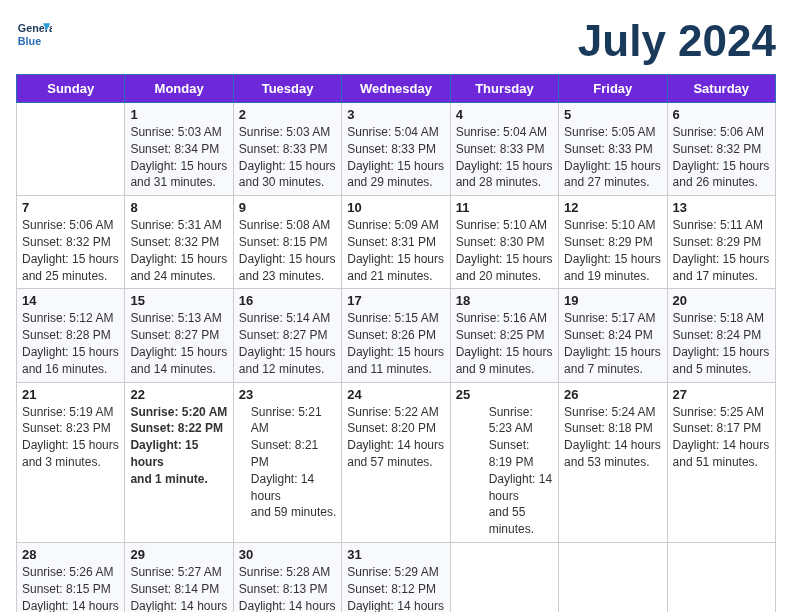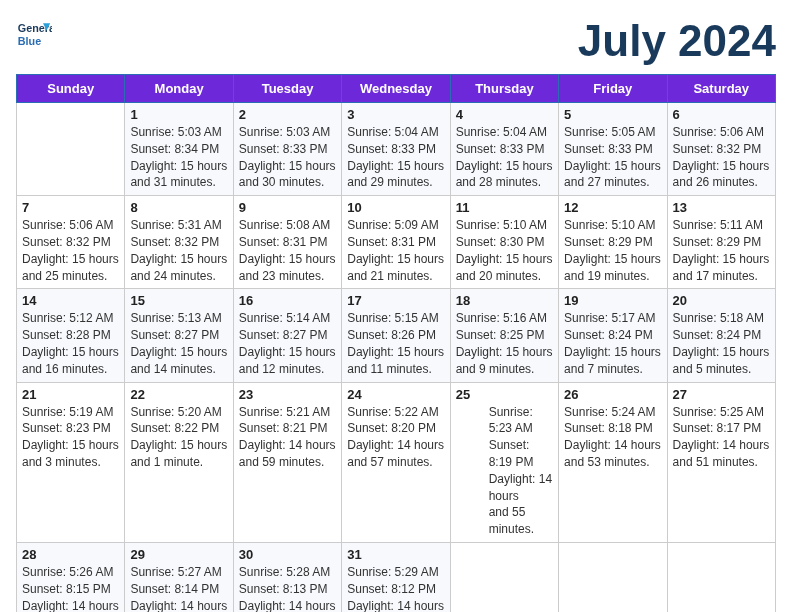--- a/index.html
+++ b/index.html
@@ -166,21 +166,21 @@
         <td>
           <span class="day-num">8</span>
           <div class="day-info" style="white-space: pre-line;">Sunrise: 5:31 AM
 Sunset: 8:32 PM
 Daylight: 15 hours
 and 24 minutes.</div>
         </td>
         <td>
           <span class="day-num">9</span>
           <div class="day-info" style="white-space: pre-line;">Sunrise: 5:08 AM
-Sunset: 8:31 PM
+Sunset: 8:15 PM
 Daylight: 15 hours
 and 23 minutes.</div>
         </td>
         <td>
           <span class="day-num">10</span>
           <div class="day-info" style="white-space: pre-line;">Sunrise: 5:09 AM
 Sunset: 8:31 PM
 Daylight: 15 hours
 and 21 minutes.</div>
         </td>
@@ -260,28 +260,28 @@
       <tr>
         <td>
           <span class="day-num">21</span>
           <div class="day-info" style="white-space: pre-line;">Sunrise: 5:19 AM
 Sunset: 8:23 PM
 Daylight: 15 hours
 and 3 minutes.</div>
         </td>
         <td>
           <span class="day-num">22</span>
-          <div class="day-info" style="white-space: pre-line;">Sunrise: 5:20 AM
+          <div class="day-info" style="white-space: pre-line; font-weight: bold;">Sunrise: 5:20 AM
 Sunset: 8:22 PM
 Daylight: 15 hours
 and 1 minute.</div>
         </td>
         <td>
           <span class="day-num">23</span>
-          <div class="day-info" style="white-space: pre-line;">Sunrise: 5:21 AM
+          <div class="day-info" style="white-space: pre-line; margin-left: 12px;">Sunrise: 5:21 AM
 Sunset: 8:21 PM
 Daylight: 14 hours
 and 59 minutes.</div>
         </td>
         <td>
           <span class="day-num">24</span>
           <div class="day-info" style="white-space: pre-line;">Sunrise: 5:22 AM
 Sunset: 8:20 PM
 Daylight: 14 hours
 and 57 minutes.</div>

